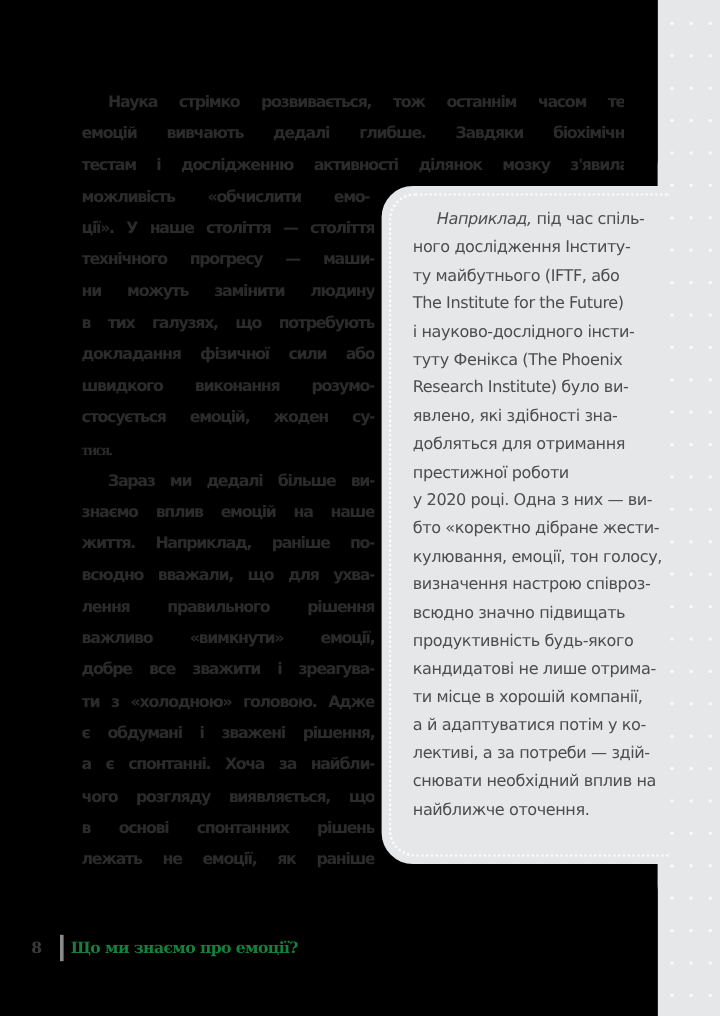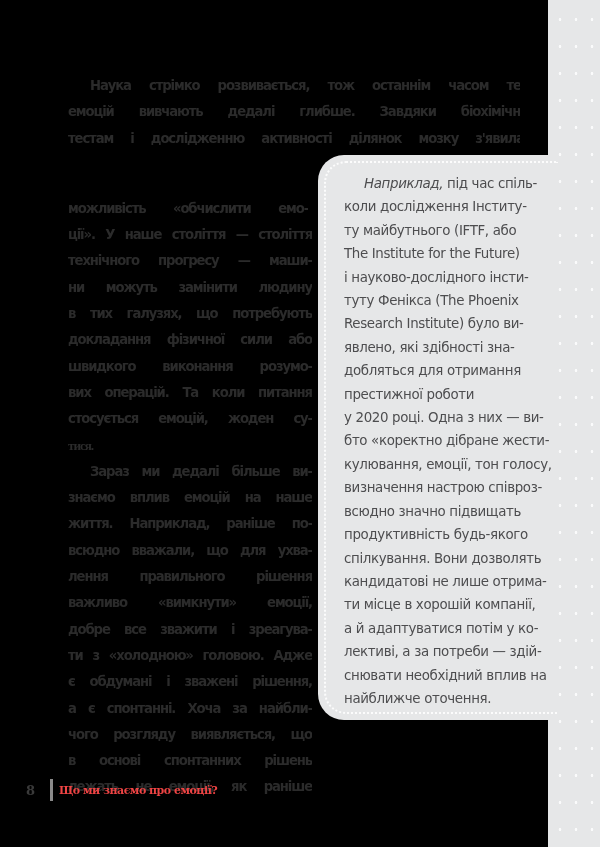--- a/index.html
+++ b/index.html
@@ -113,42 +113,41 @@
       color: #3a3a3a;
       font-size: 13px;
       width: 20px;
     }
     .footer .divider {
       width: 3px; height: 22px;
       background: #8a8a8a;
       margin: 0 6px 0 4px;
     }
     .footer .title {
-      color: #ef4444;
-      font-size: 11px;
+      color: #15803d;
+      font-size: 13px;
       letter-spacing: -0.5px;
     }
   </style>
 </head>
 <body>
 
 <div class="page">
 
   <div class="left-col">
     <span class="line indent wide" style="width:448px;">Наука стрімко розвивається, тож останнім часом тему</span>
     <span class="line wide" style="width:470px;">емоцій вивчають дедалі глибше. Завдяки біохімічним</span>
     <span class="line wide" style="width:470px;">тестам і дослідженню активності ділянок мозку з'явилася</span>
-    <span class="line" style="width:240px;margin-top:44px;">можливість «обчислити емо-</span>
+    <span class="line" style="width:240px;">можливість «обчислити емо-</span>
     <span class="line">ції». У наше століття — століття</span>
     <span class="line">технічного прогресу — маши-</span>
     <span class="line">ни можуть замінити людину</span>
     <span class="line">в тих галузях, що потребують</span>
     <span class="line">докладання фізичної сили або</span>
     <span class="line">швидкого виконання розумо-</span>
-    <span class="line">вих операцій. Та коли питання</span>
     <span class="line">стосується емоцій, жоден су-</span>
     <span class="line last">тися.</span>
     <span class="line indent">Зараз ми дедалі більше ви-</span>
     <span class="line">знаємо вплив емоцій на наше</span>
     <span class="line">життя. Наприклад, раніше по-</span>
     <span class="line">всюдно вважали, що для ухва-</span>
     <span class="line">лення правильного рішення</span>
     <span class="line">важливо «вимкнути» емоції,</span>
     <span class="line">добре все зважити і зреагува-</span>
     <span class="line">ти з «холодною» головою. Адже</span>
@@ -159,36 +158,35 @@
     <span class="line">лежать не емоції, як раніше</span>
   </div>
 
   <div class="side-strip"></div>
   <div class="callout"></div>
   <div class="notch-top"></div>
   <div class="notch-bottom"></div>
 
   <div class="callout-text">
     <span class="line indent"><em>Наприклад,</em><span> під час спіль-</span></span>
-    <span class="line">коли дослідження Інститу-</span>
+    <span class="line">ного дослідження Інститу-</span>
     <span class="line">ту майбутнього (IFTF, або</span>
     <span class="line">The Institute for the Future)</span>
     <span class="line">і науково-дослідного інсти-</span>
     <span class="line">туту Фенікса (The Phoenix</span>
     <span class="line">Research Institute) було ви-</span>
     <span class="line">явлено, які здібності зна-</span>
     <span class="line">добляться для отримання</span>
     <span class="line">престижної роботи</span>
     <span class="line">у 2020 році. Одна з них — ви-</span>
     <span class="line">бто «коректно дібране жести-</span>
     <span class="line">кулювання, емоції, тон голосу,</span>
     <span class="line">визначення настрою співроз-</span>
     <span class="line">всюдно значно підвищать</span>
     <span class="line">продуктивність будь-якого</span>
-    <span class="line">спілкування. Вони дозволять</span>
     <span class="line">кандидатові не лише отрима-</span>
     <span class="line">ти місце в хорошій компанії,</span>
     <span class="line">а й адаптуватися потім у ко-</span>
     <span class="line">лективі, а за потреби — здій-</span>
     <span class="line">снювати необхідний вплив на</span>
     <span class="line">найближче оточення.</span>
   </div>
 
   <div class="footer">
     <span class="page-num">8</span>

